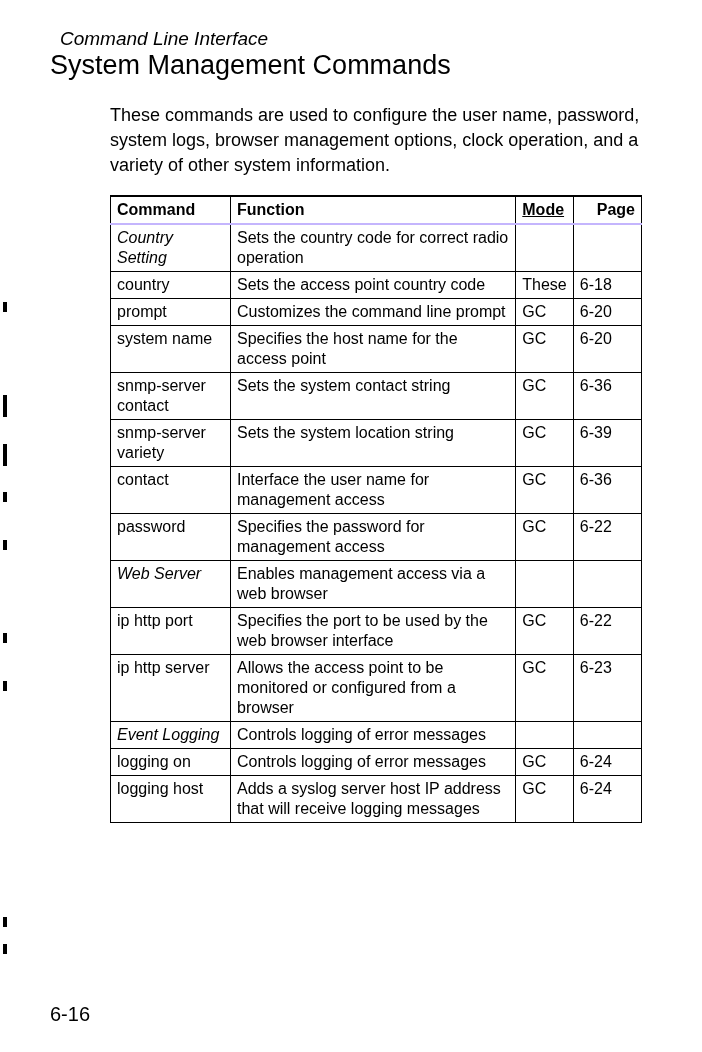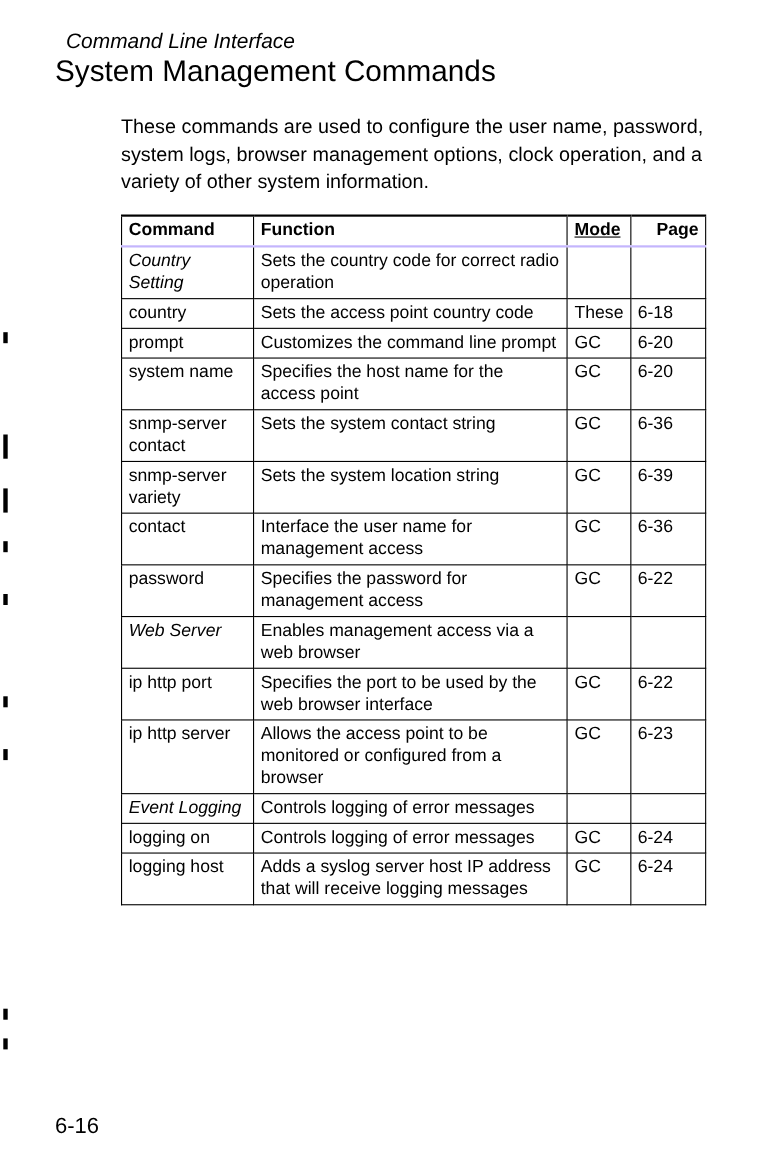--- a/index.html
+++ b/index.html
@@ -77,21 +77,21 @@
     height: 100%;
   }
   .change-bar {
     position: absolute;
     left: 3px;
     width: 4px;
     background: #000;
   }
   .page-num {
     position: absolute;
-    bottom: 16px;
+    bottom: 26px;
     left: 50px;
     font-size: 20px;
   }
 </style>
 </head>
 <body>
 
 <div class="page">
   <div class="header-title">Command Line Interface</div>
   <div class="section-title">System Management Commands</div>

